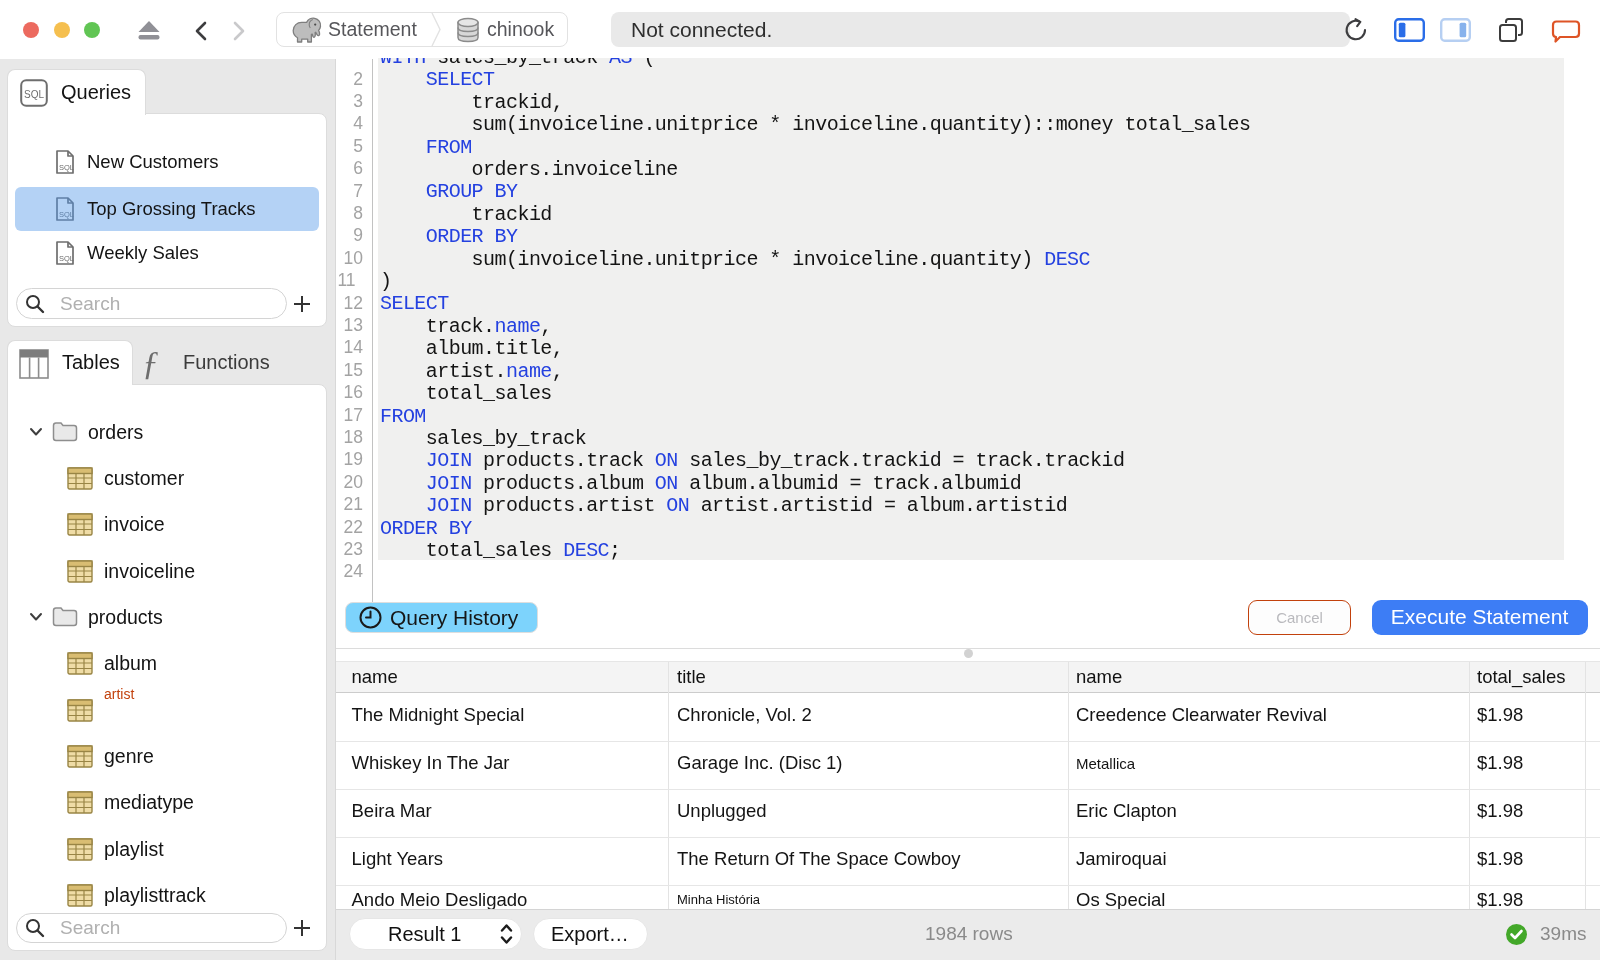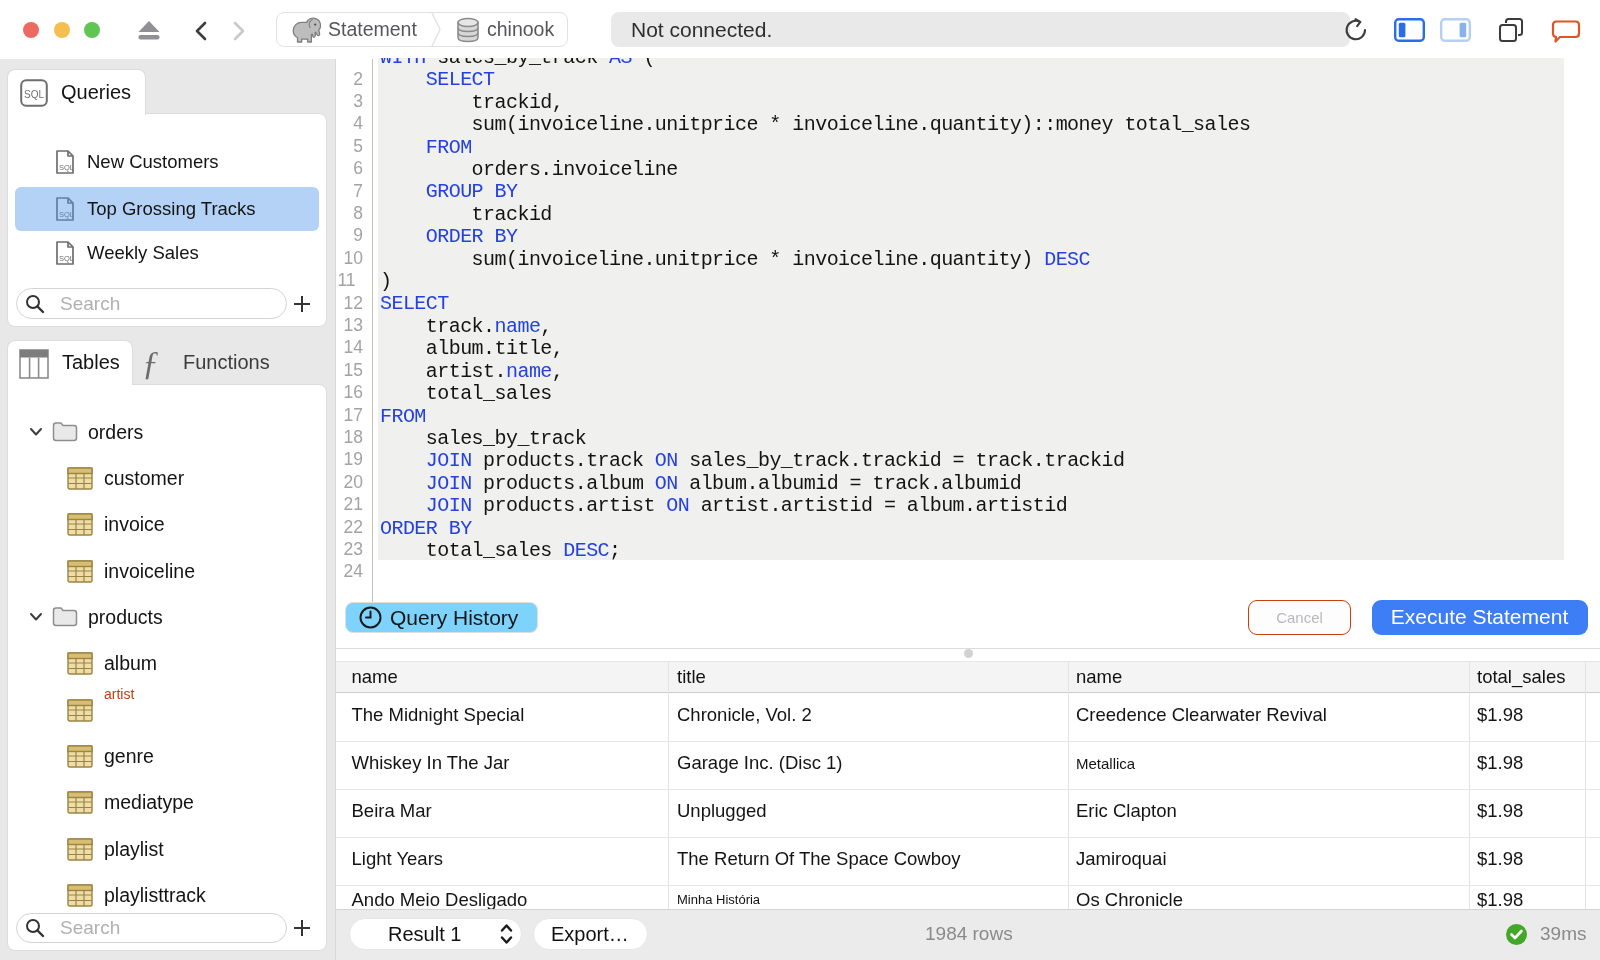--- a/index.html
+++ b/index.html
@@ -298,21 +298,21 @@
     <div class="abs ctr" style="left:351.5px;top:796px;height:30px;font-size:18.5px;color:#141414;">Beira Mar</div>
     <div class="abs ctr" style="left:677px;top:796px;height:30px;font-size:18.5px;color:#141414;">Unplugged</div>
     <div class="abs ctr" style="left:1076px;top:796px;height:30px;font-size:18.5px;color:#141414;">Eric Clapton</div>
     <div class="abs ctr" style="left:1477px;top:796px;height:30px;font-size:18.5px;color:#141414;">$1.98</div>
     <div class="abs ctr" style="left:351.5px;top:844px;height:30px;font-size:18.5px;color:#141414;">Light Years</div>
     <div class="abs ctr" style="left:677px;top:844px;height:30px;font-size:18.5px;color:#141414;">The Return Of The Space Cowboy</div>
     <div class="abs ctr" style="left:1076px;top:844px;height:30px;font-size:18.5px;color:#141414;">Jamiroquai</div>
     <div class="abs ctr" style="left:1477px;top:844px;height:30px;font-size:18.5px;color:#141414;">$1.98</div>
     <div class="abs ctr" style="left:351.5px;top:884.5px;height:30px;font-size:18.5px;color:#141414;">Ando Meio Desligado</div>
     <div class="abs ctr" style="left:677px;top:884.5px;height:30px;font-size:13px;color:#141414;">Minha História</div>
-    <div class="abs ctr" style="left:1076px;top:884.5px;height:30px;font-size:18.5px;color:#141414;">Os Chronicle</div>
+    <div class="abs ctr" style="left:1076px;top:884.5px;height:30px;font-size:18.5px;color:#141414;">Os Special</div>
     <div class="abs ctr" style="left:1477px;top:884.5px;height:30px;font-size:18.5px;color:#141414;">$1.98</div>
   </div>
 
 <div class="abs" style="left:336px;top:909px;width:1264px;height:51px;background:#ebebeb;border-top:1px solid #d4d4d4;"></div>
 <div class="abs" style="left:349px;top:918px;width:173px;height:32px;background:#fff;border:1px solid #e6e6e6;border-radius:16px;"></div>
 <div class="abs ctr" style="left:388px;top:918px;height:32px;font-size:20px;color:#111;">Result 1</div>
 <svg class="abs" style="left:498px;top:923px;" width="17" height="22" viewBox="0 0 17 22">
   <path d="M4 7.5 L8.5 2.5 L13 7.5 M4 14.5 L8.5 19.5 L13 14.5" fill="none" stroke="#1c1c1c" stroke-width="2.4" stroke-linejoin="round" stroke-linecap="round"></path>
 </svg>
 <div class="abs" style="left:533px;top:918px;width:115px;height:32px;background:#fff;border:1px solid #e6e6e6;border-radius:16px;"></div>

